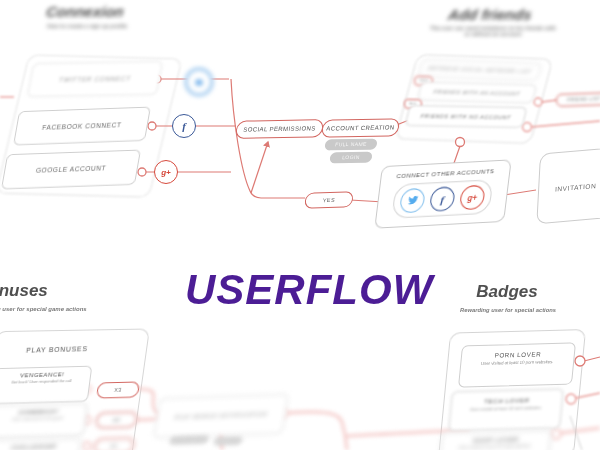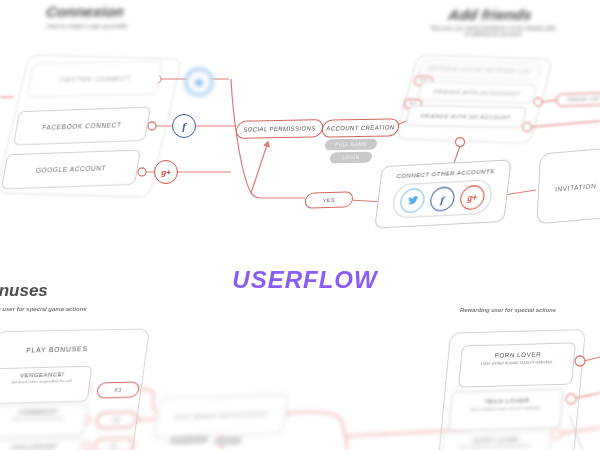--- a/index.html
+++ b/index.html
@@ -143,22 +143,22 @@
       </span>
       <span class="icirc" style="width:22px;height:22px;border:1.5px solid #3a5897;">
         <span style="font-family:'Liberation Serif',serif;font-style:italic;font-weight:bold;font-size:11px;color:#3a5897;">f</span>
       </span>
       <span class="icirc" style="width:22px;height:22px;border:1.5px solid #d6493c;">
         <span style="font-style:italic;font-weight:bold;font-size:8px;color:#d6493c;">g+</span>
       </span>
     </div>
   </div>
 
-  <div class="abs" style="left:185px;top:266px;width:240px;text-align:center;font-size:24px;font-weight:bold;
-              font-style:italic;letter-spacing:1px;color:#8b5cf6;z-index:5;">USERFLOW</div>
+  <div class="abs" style="left:185px;top:266px;width:240px;text-align:center;font-size:42px;font-weight:bold;
+              font-style:italic;letter-spacing:1px;color:#4c1d95;z-index:5;">USERFLOW</div>
 
   <div class="abs hdr" style="left:-24px;top:281px;font-size:17px;filter:blur(.5px);z-index:3;">Bonuses</div>
   <div class="abs sub" style="left:-30px;top:306px;font-size:6px;white-space:nowrap;filter:blur(.45px);z-index:3;">Rewarding user for special game actions</div>
   <div class="abs" style="left:2px;top:346px;width:110px;text-align:center;font-size:6.8px;color:#555;letter-spacing:.8px;
               transform:rotate(-1.5deg) skewX(-9deg);filter:blur(.55px);z-index:3;">PLAY BONUSES</div>
 
   <div class="abs vbox" style="left:-8px;top:367px;width:96px;height:34px;background:#fff;border:1px solid #d2d2d2;border-radius:6px;
               transform:rotate(-1.5deg) skewX(-9deg);filter:blur(.6px);z-index:3;">
     <div style="margin-top:4px;font-size:6px;color:#555;letter-spacing:.5px;">VENGEANCE!</div>
     <div style="margin-top:1px;width:78px;font-size:4px;color:#999;">Get back! User responded the call</div>
@@ -181,20 +181,21 @@
   <div class="abs pillr" style="left:94px;top:438px;width:38px;height:14px;font-size:5.5px;color:#777;
               transform:rotate(-1.5deg) skewX(-9deg);filter:blur(2.8px);z-index:3;">X1</div>
 
   <div class="abs box" style="left:156px;top:396px;width:128px;height:38px;font-size:5.8px;color:#8f8f8f;border-color:#d8d8d8;border-radius:7px;
               transform:rotate(-2deg) skewX(-11deg);filter:blur(2.4px);z-index:3;">PLAY BONUS NOTIFICATION</div>
   <div class="abs pillg" style="left:170px;top:436px;width:38px;height:8px;font-size:4px;background:#d0d0d0;
               transform:rotate(-2deg) skewX(-11deg);filter:blur(2.2px);z-index:3;">NOTIFICATION</div>
   <div class="abs pillg" style="left:214px;top:437px;width:28px;height:8px;font-size:4px;background:#d0d0d0;
               transform:rotate(-2deg) skewX(-11deg);filter:blur(2.2px);z-index:3;">ANIMATION</div>
 
+  <div class="abs hdr" style="left:452px;top:282px;width:110px;font-size:17px;z-index:3;">Badges</div>
   <div class="abs sub" style="left:448px;top:307px;width:120px;font-size:5.8px;z-index:3;">Rewarding user for special actions</div>
 
   <div class="abs vbox" style="left:460px;top:344px;width:112px;height:40px;background:#fff;border:1px solid #cfcfcf;border-radius:6px;
               transform:rotate(-1.5deg) skewX(-7deg);z-index:3;">
     <div style="margin-top:6px;font-size:6.2px;color:#555;letter-spacing:.6px;">PORN LOVER</div>
     <div style="margin-top:2px;width:86px;font-size:4.3px;color:#888;">User visited at least 10 porn websites.</div>
   </div>
   <div class="abs vbox" style="left:450px;top:390px;width:110px;height:38px;background:#fff;border:1px solid #cfcfcf;border-radius:6px;
               transform:rotate(-1.5deg) skewX(-7deg);filter:blur(1.4px);z-index:3;">
     <div style="margin-top:6px;font-size:6.2px;color:#555;letter-spacing:.6px;">TECH LOVER</div>

